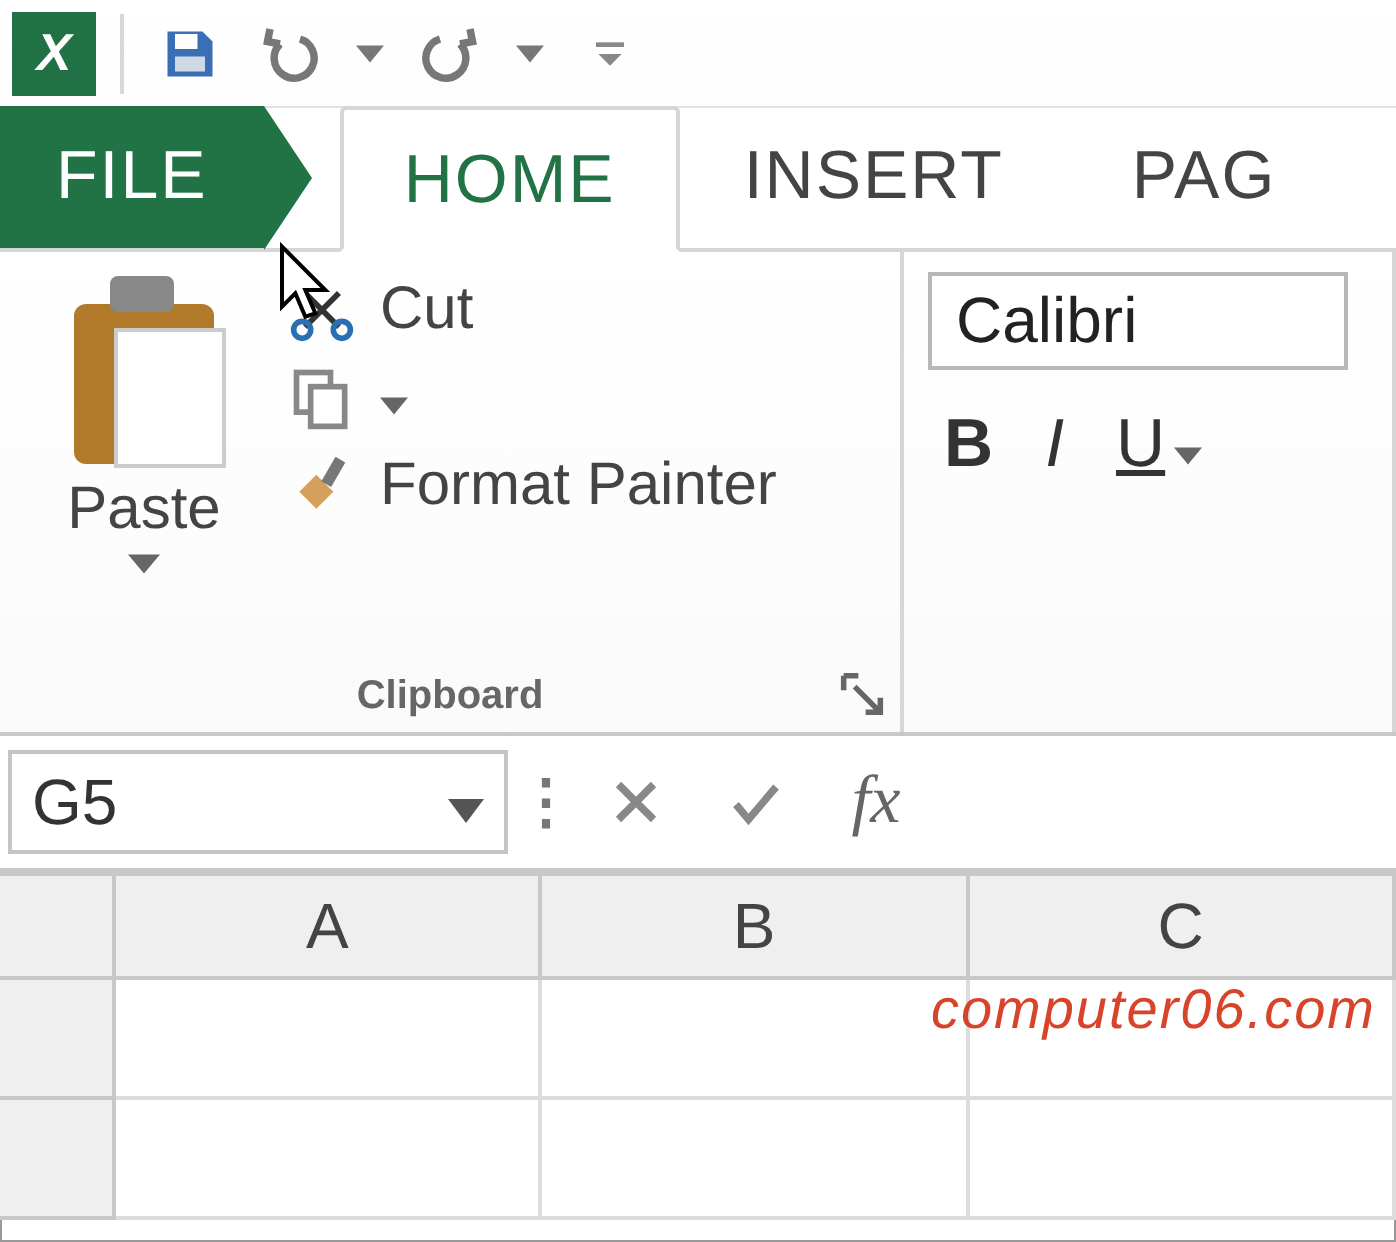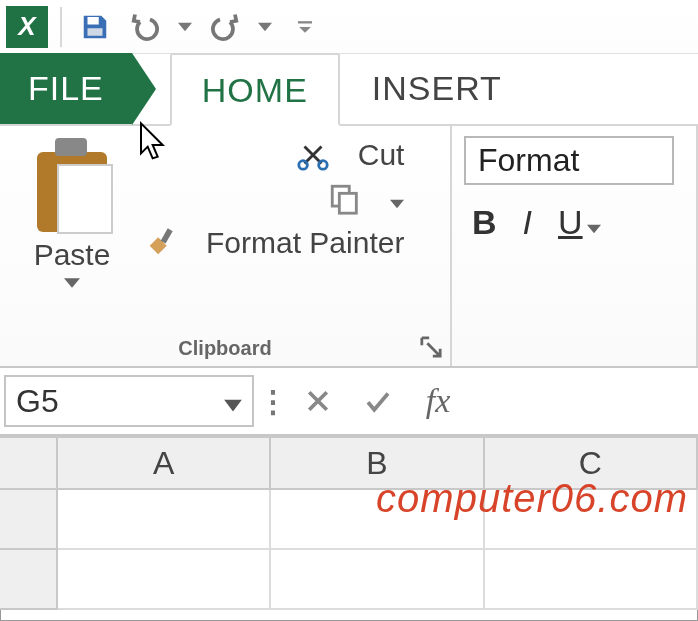--- a/index.html
+++ b/index.html
@@ -144,26 +144,25 @@
   .clipboard-buttons{
     display:flex;
     flex-direction:column;
     gap:6px;
     padding-left:8px;
     padding-top:2px;
   }
   .cbtn{
     display:flex;
     align-items:center;
-    gap:28px;
+    gap:12px;
     font-size:30px;
     color:#444;
     cursor:pointer;
     padding:2px 4px;
-    justify-content:flex-end;
   }
   .cbtn .icon{width:34px;height:34px;display:flex;align-items:center;justify-content:center;}
   .cbtn .icon svg{width:34px;height:34px;}
   .cbtn .mini-arrow svg{width:14px;height:10px;}
 
   .font-content{display:flex;flex-direction:column;gap:18px;padding-top:2px;}
   .font-name-box{
     border:2px solid #b8b8b8;
     background:#fff;
     font-size:32px;
@@ -224,21 +223,21 @@
   }
   .grid-row{display:flex;height:60px;}
   .row-header{width:58px;border-right:2px solid #c8c8c8;border-bottom:2px solid #c8c8c8;background:#efefef;}
   .cell{flex:1;border-right:2px solid #dcdcdc;border-bottom:2px solid #dcdcdc;background:#fff;}
 
   
   .watermark{
     position:absolute;
     right:10px;
     bottom:100px;
-    font-size:40px;
+    font-size:28px;
     color:#d63a1f;
     font-family:Arial,sans-serif;
     font-style:italic;
     font-weight:500;
     letter-spacing:1px;
     opacity:0.95;
     pointer-events:none;
   }
 
   
@@ -287,20 +286,23 @@
 
 <div class="tabs">
   <div class="tab tab-file">
     <span>FILE</span>
   </div>
   <div class="tab tab-home">
     <span>HOME</span>
   </div>
   <div class="tab">
     <span>INSERT</span>
+  </div>
+  <div class="tab">
+    <span>PAG</span>
   </div>
 
   <svg class="cursor-arrow" viewBox="0 0 24 24">
     <path fill="#fff" stroke="#000" stroke-width="1.2" d="M3 2l0 18 4-4 3 7 3-1-3-7 6 0z"></path>
   </svg>
 </div>
 
 <div class="ribbon">
 
   <div class="group group-clipboard">
@@ -355,21 +357,21 @@
     <div class="group-launcher">
       <svg viewBox="0 0 12 12">
           <path fill="none" stroke="#666" stroke-width="1.5" d="M1 1h4M1 1v4M4 4l7 7M11 7v4h-4"></path>
         </svg>
     </div>
   </div>
 
   <div class="group group-font">
     <div class="font-content">
       <div class="font-name-box">
-        <span>Format</span>
+        <span>Calibri</span>
       </div>
       <div class="font-row">
         <div class="fbtn bold">
           <span>B</span>
         </div>
         <div class="fbtn italic">
           <span>I</span>
         </div>
         <div class="fbtn underline">
           <span>U</span>

